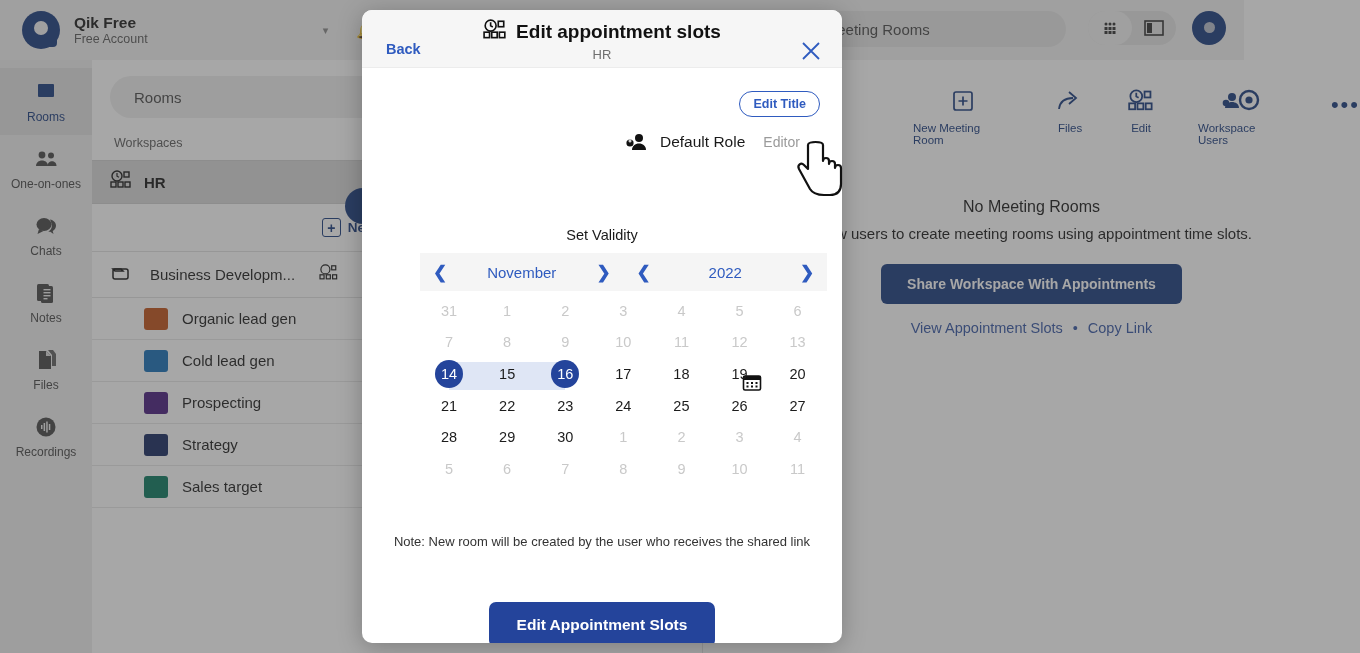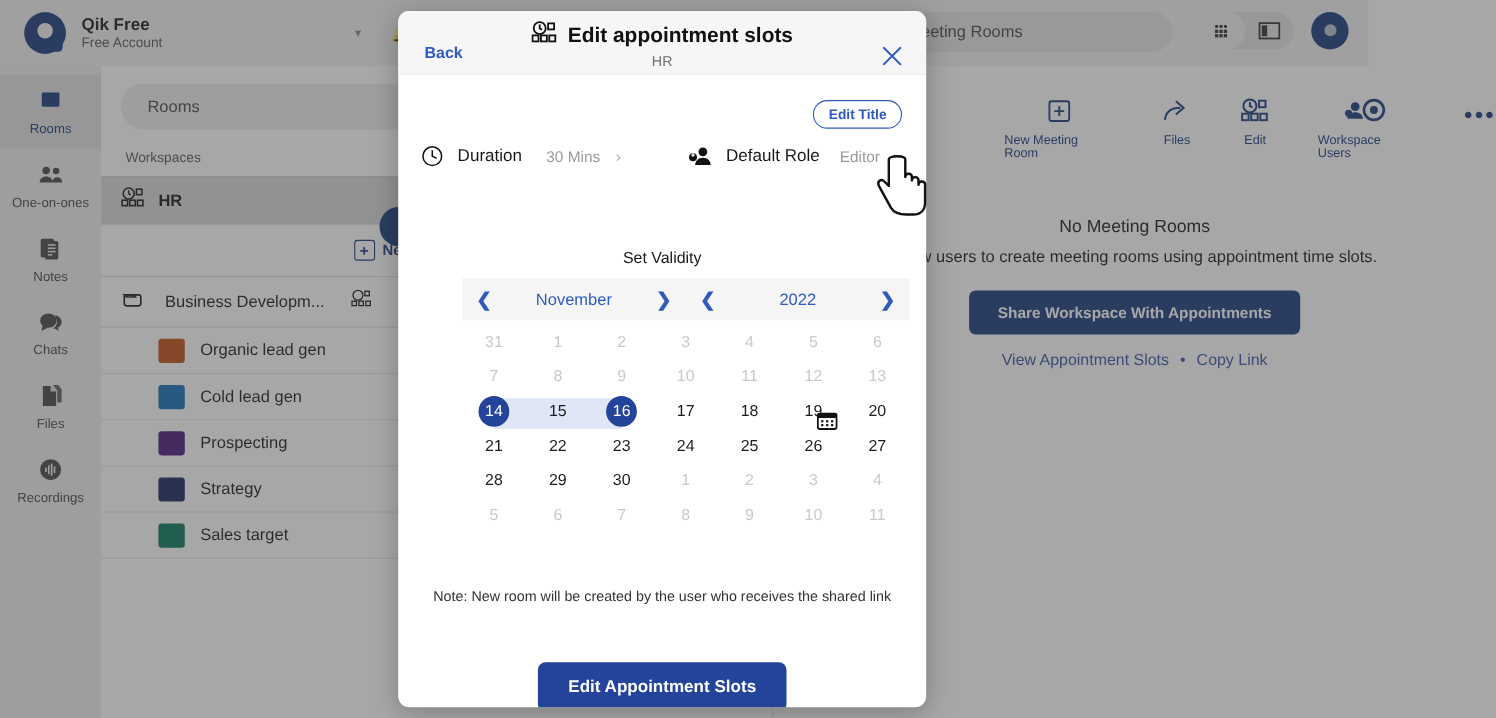--- a/index.html
+++ b/index.html
@@ -315,42 +315,42 @@
           <circle cx="9" cy="6" r="3.4"></circle>
             <circle cx="18" cy="6.5" r="3"></circle>
           <path d="M3 17c0-3.4 2.8-5.5 6-5.5s6 2.1 6 5.5z"></path>
           <path d="M14.5 17c0-3 2.2-4.8 4.6-4.8 2.2 0 4.4 1.5 4.4 4.8z"></path>
         </svg>
       </span>
       <span>One-on-ones</span>
     </div>
     <div class="side-item">
       <span class="side-icon">
+        <svg width="26" height="22" viewBox="0 0 26 22" fill="#4a4a4a">
+          <ellipse cx="11" cy="9.5" rx="7.5" ry="6.5"></ellipse>
+            <path d="M6 14l-1.5 5 6-3z"></path>
+          <path d="M17 4.5c3.6.6 6 3.2 6 6.2 0 2.2-1.3 4.1-3.3 5.2l.8 3-3.2-2.1a10 10 0 01-2-.2c2.2-1.3 3.5-3.4 3.5-5.7 0-2.4-1.2-4.4-1.8-6.4z"></path>
+        </svg>
+      </span>
+      <span>Chats</span>
+    </div>
+    <div class="side-item">
+      <span class="side-icon">
         <svg width="24" height="24" viewBox="0 0 24 24" fill="#4a4a4a">
           <rect x="3" y="3" width="12" height="17" rx="1.5"></rect>
           <rect x="7" y="5" width="12" height="17" rx="1.5" fill="#4a4a4a"></rect>
           <g fill="#eee">
               <rect x="9.5" y="8" width="7" height="1.4"></rect>
               <rect x="9.5" y="11" width="7" height="1.4"></rect>
               <rect x="9.5" y="14" width="7" height="1.4"></rect>
               <rect x="9.5" y="17" width="4" height="1.4"></rect>
             </g>
         </svg>
       </span>
       <span>Notes</span>
-    </div>
-    <div class="side-item">
-      <span class="side-icon">
-        <svg width="26" height="22" viewBox="0 0 26 22" fill="#4a4a4a">
-          <ellipse cx="11" cy="9.5" rx="7.5" ry="6.5"></ellipse>
-            <path d="M6 14l-1.5 5 6-3z"></path>
-          <path d="M17 4.5c3.6.6 6 3.2 6 6.2 0 2.2-1.3 4.1-3.3 5.2l.8 3-3.2-2.1a10 10 0 01-2-.2c2.2-1.3 3.5-3.4 3.5-5.7 0-2.4-1.2-4.4-1.8-6.4z"></path>
-        </svg>
-      </span>
-      <span>Chats</span>
     </div>
     <div class="side-item">
       <span class="side-icon">
         <svg width="24" height="24" viewBox="0 0 24 24" fill="#4a4a4a">
           <path d="M5 3h7l5 5v13H5z"></path>
             <path d="M12 3l5 5h-5z" fill="#ddd"></path>
           <path d="M14 2h5l3 4v12h-4V7z" opacity="0.85"></path>
         </svg>
       </span>
       <span>Files</span>
@@ -531,31 +531,20 @@
       <svg width="26" height="26" viewBox="0 0 26 26" stroke="#2f5bbf" stroke-width="1.8">
         <path d="M5 5l16 16M21 5L5 21"></path>
       </svg>
     </div>
   </div>
 
   <div class="edit-title-btn">Edit Title</div>
 
   <div class="opt-grid">
     <div class="opt-row">
-      <div class="opt-left">
-        <span class="opt-ico">
-          <svg width="22" height="22" viewBox="0 0 22 22" fill="none" stroke="#111" stroke-width="1.4">
-            <circle cx="11" cy="11" r="8.5"></circle>
-              <path d="M11 5.5V11l4 2"></path>
-          </svg>
-        </span>
-        <span class="opt-label">Duration</span>
-        <span class="opt-val" style="margin-left:22px">30 Mins</span>
-        <span class="chev-right" style="margin-left:14px">›</span>
-      </div>
       <div class="opt-right">
         <span class="opt-ico">
           <svg width="26" height="22" viewBox="0 0 26 22" fill="#111">
             <circle cx="15" cy="7" r="4"></circle>
               <path d="M8 19c0-4 3.2-6.5 7-6.5s7 2.5 7 6.5z"></path>
             <circle cx="6" cy="12" r="3.6"></circle>
             <path d="M4.4 9.4h3.2v1.2H4.4z" fill="#fff"></path>
             <path d="M5.4 8.4h1.2v3.2H5.4z" fill="#fff"></path>
           </svg>
         </span>

